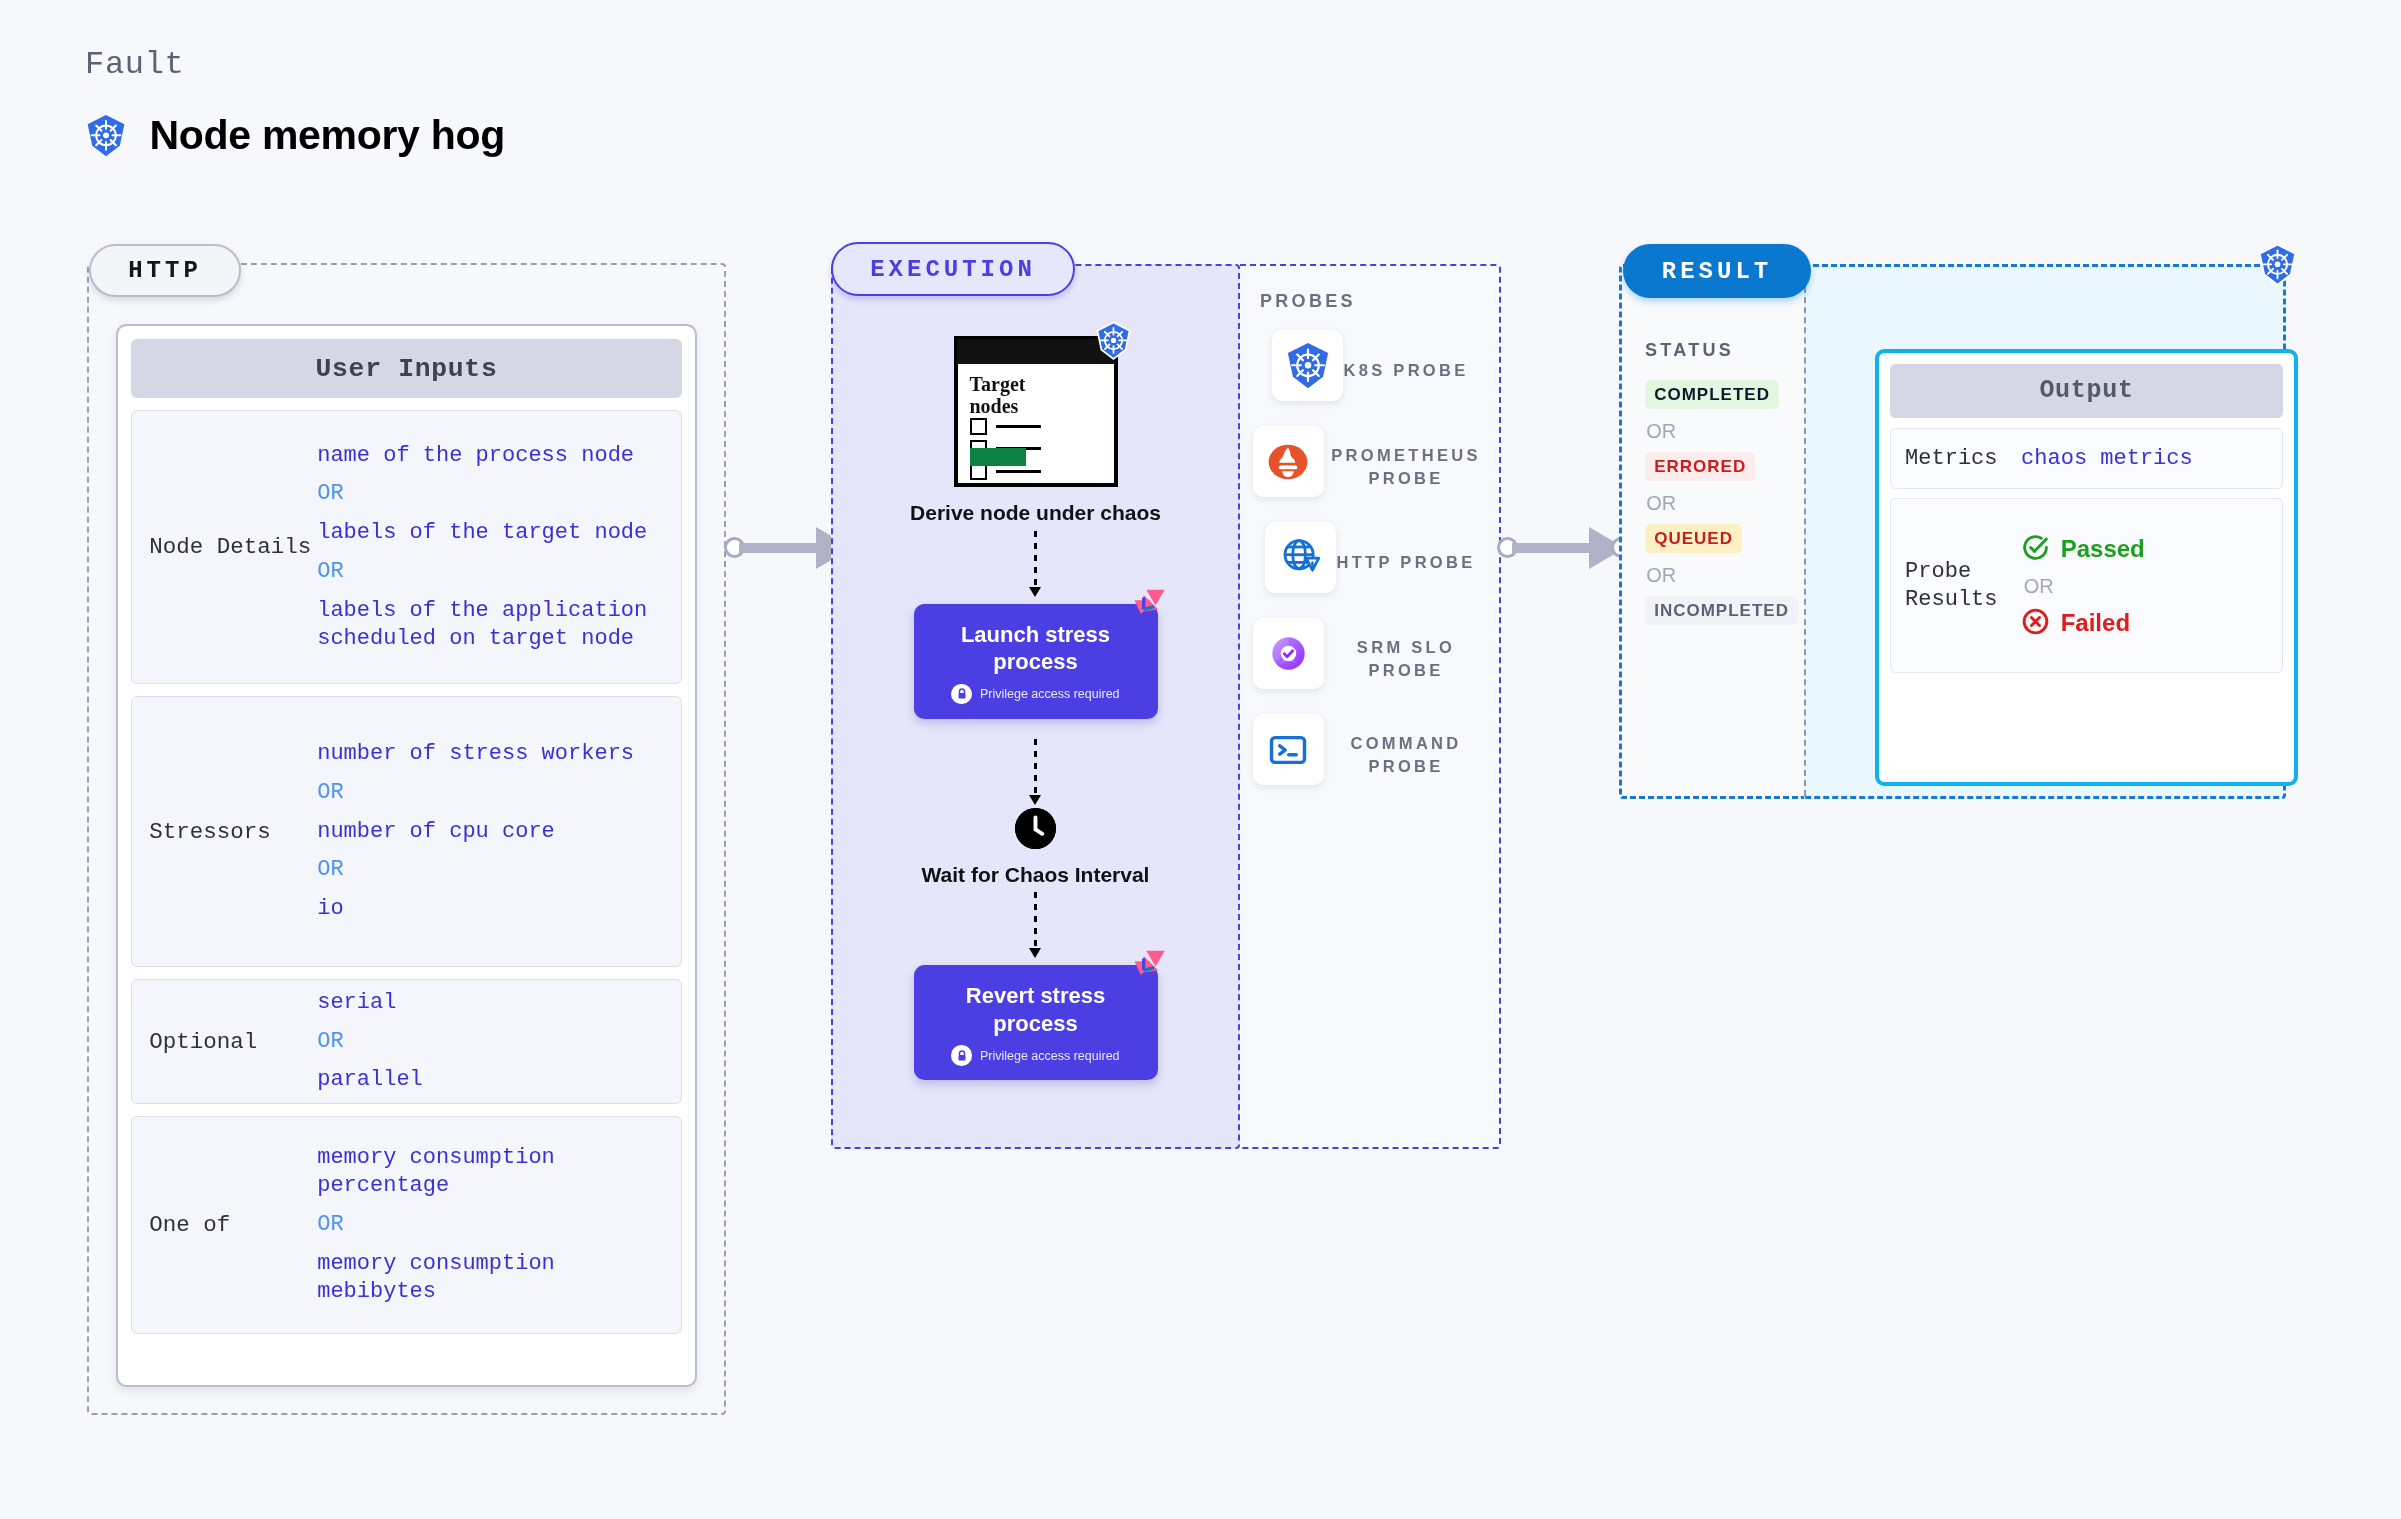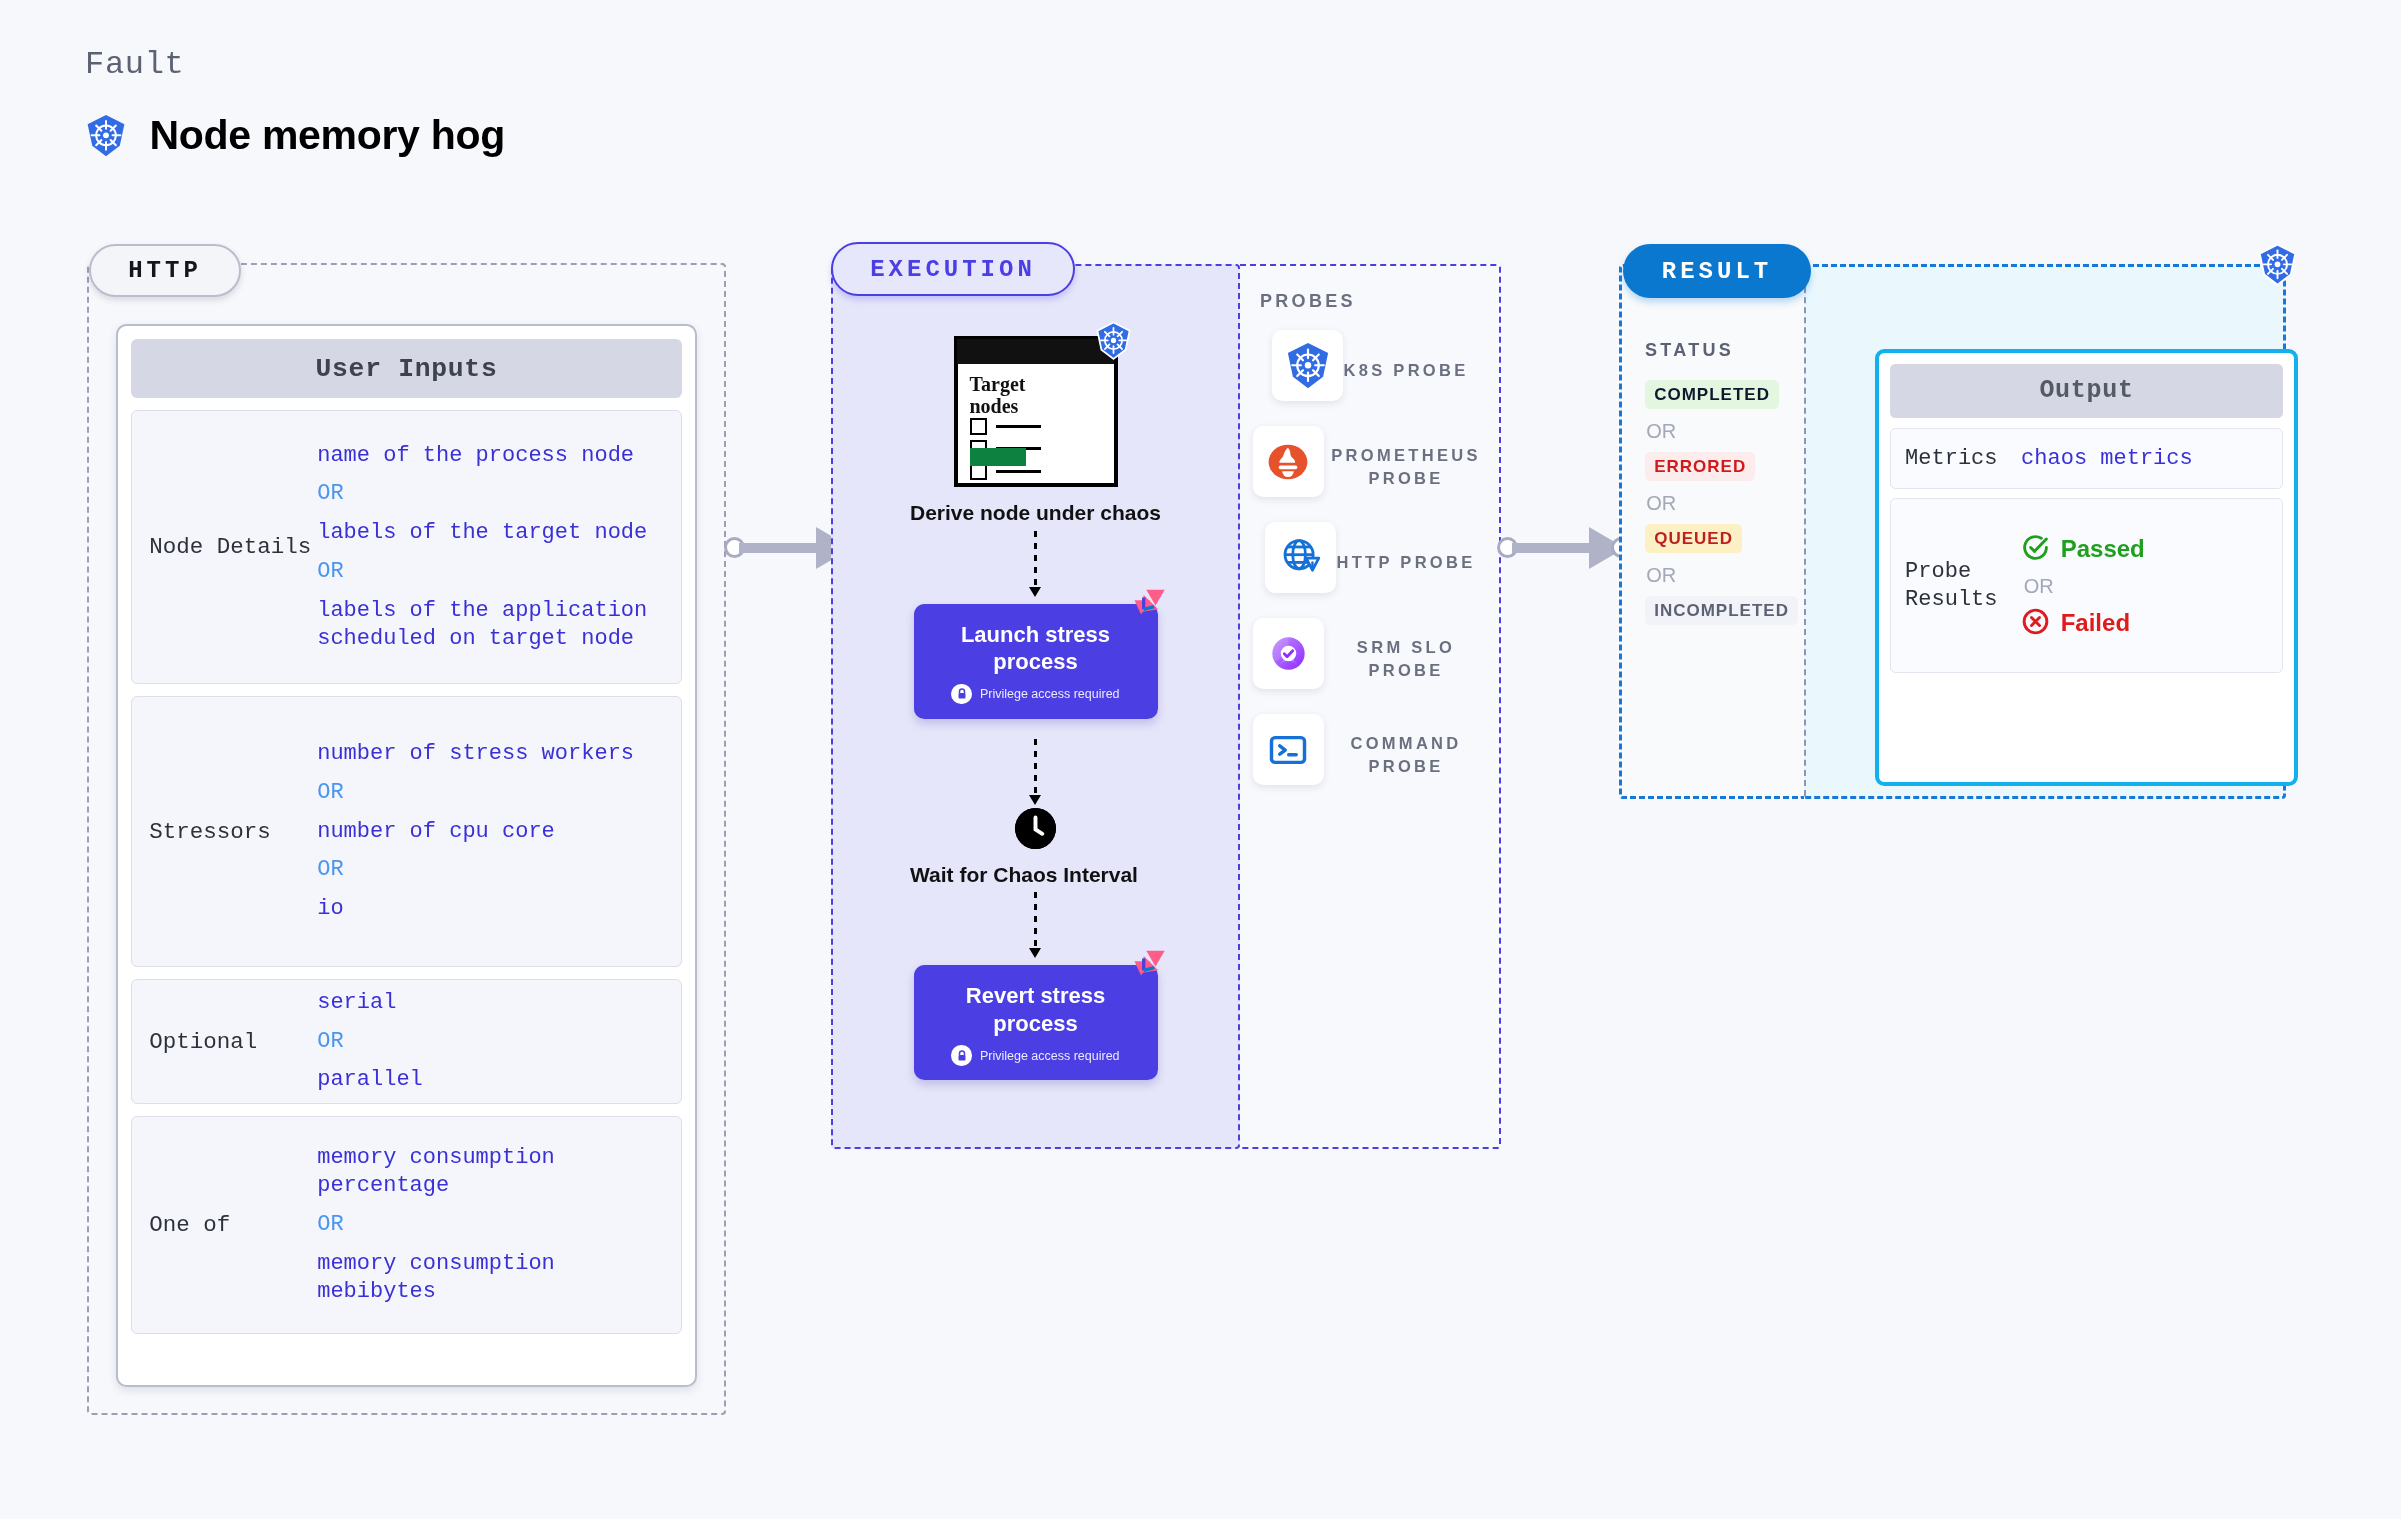--- a/index.html
+++ b/index.html
@@ -146,21 +146,21 @@
     font-size:20px; font-weight:700; color:#111; line-height:1.1;
     font-family:"Liberation Serif", serif;
   }
   .tc-line{ position:absolute; display:flex; align-items:center; gap:9.2px; left:12px; }
   .tc-box{ width:17px; height:17px; border:2.6px solid #000; }
   .tc-dash{ width:45px; height:2.6px; background:#000; }
   #tc-green{ position:absolute; left:12px; bottom:17px; width:56px; height:18.5px; background:#0c8140; }
   #k8s-badge-target{ position:absolute; right:-18.5px; top:-18.5px; }
 
   .node-caption{
-    font-size:21px; font-weight:700; color:#111;
+    text-align:center; font-size:21px; font-weight:700; color:#111;
     line-height:1.26; margin-top:13.2px; width:251px;
   }
   .arrow-v{
     width:2.6px; height:57px; position:relative;
     background:repeating-linear-gradient(to bottom,#000 0 6px,transparent 6px 12px);
     margin:4px 0 0 0;
   }
   .arrow-v:after{
     content:""; position:absolute; left:-5.3px; bottom:-9.2px;
     border-left:6.6px solid transparent; border-right:6.6px solid transparent;

